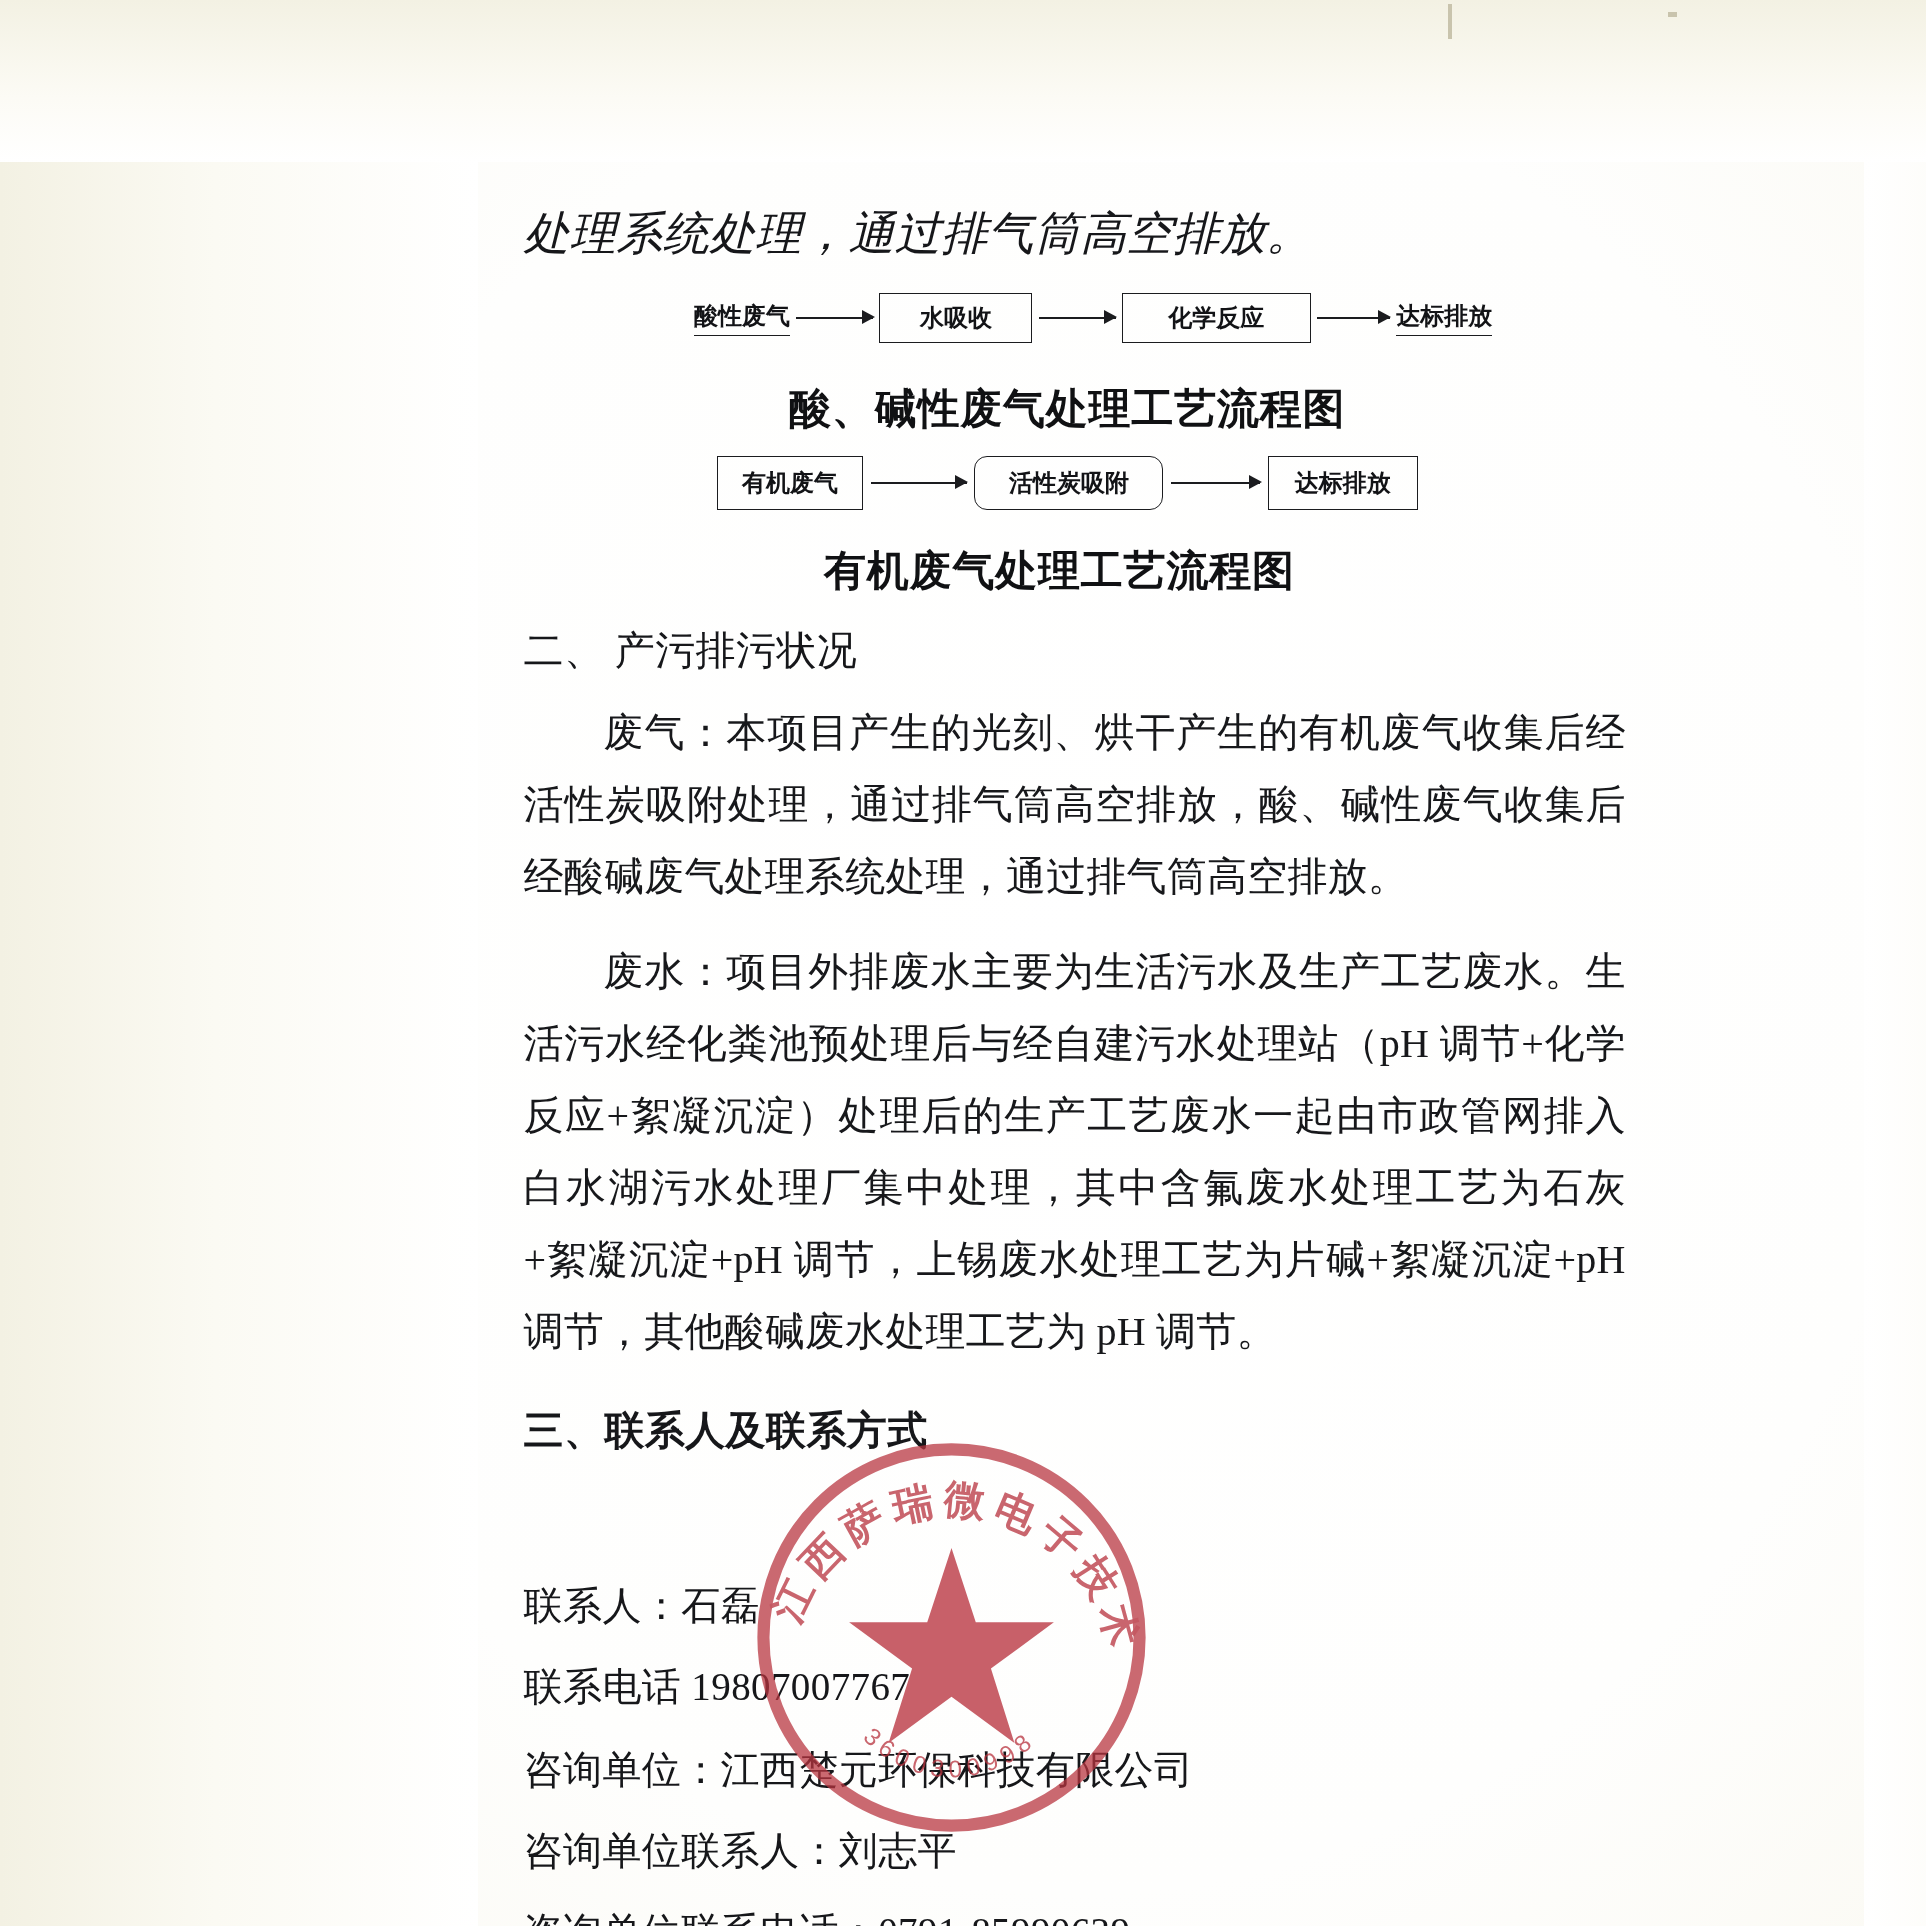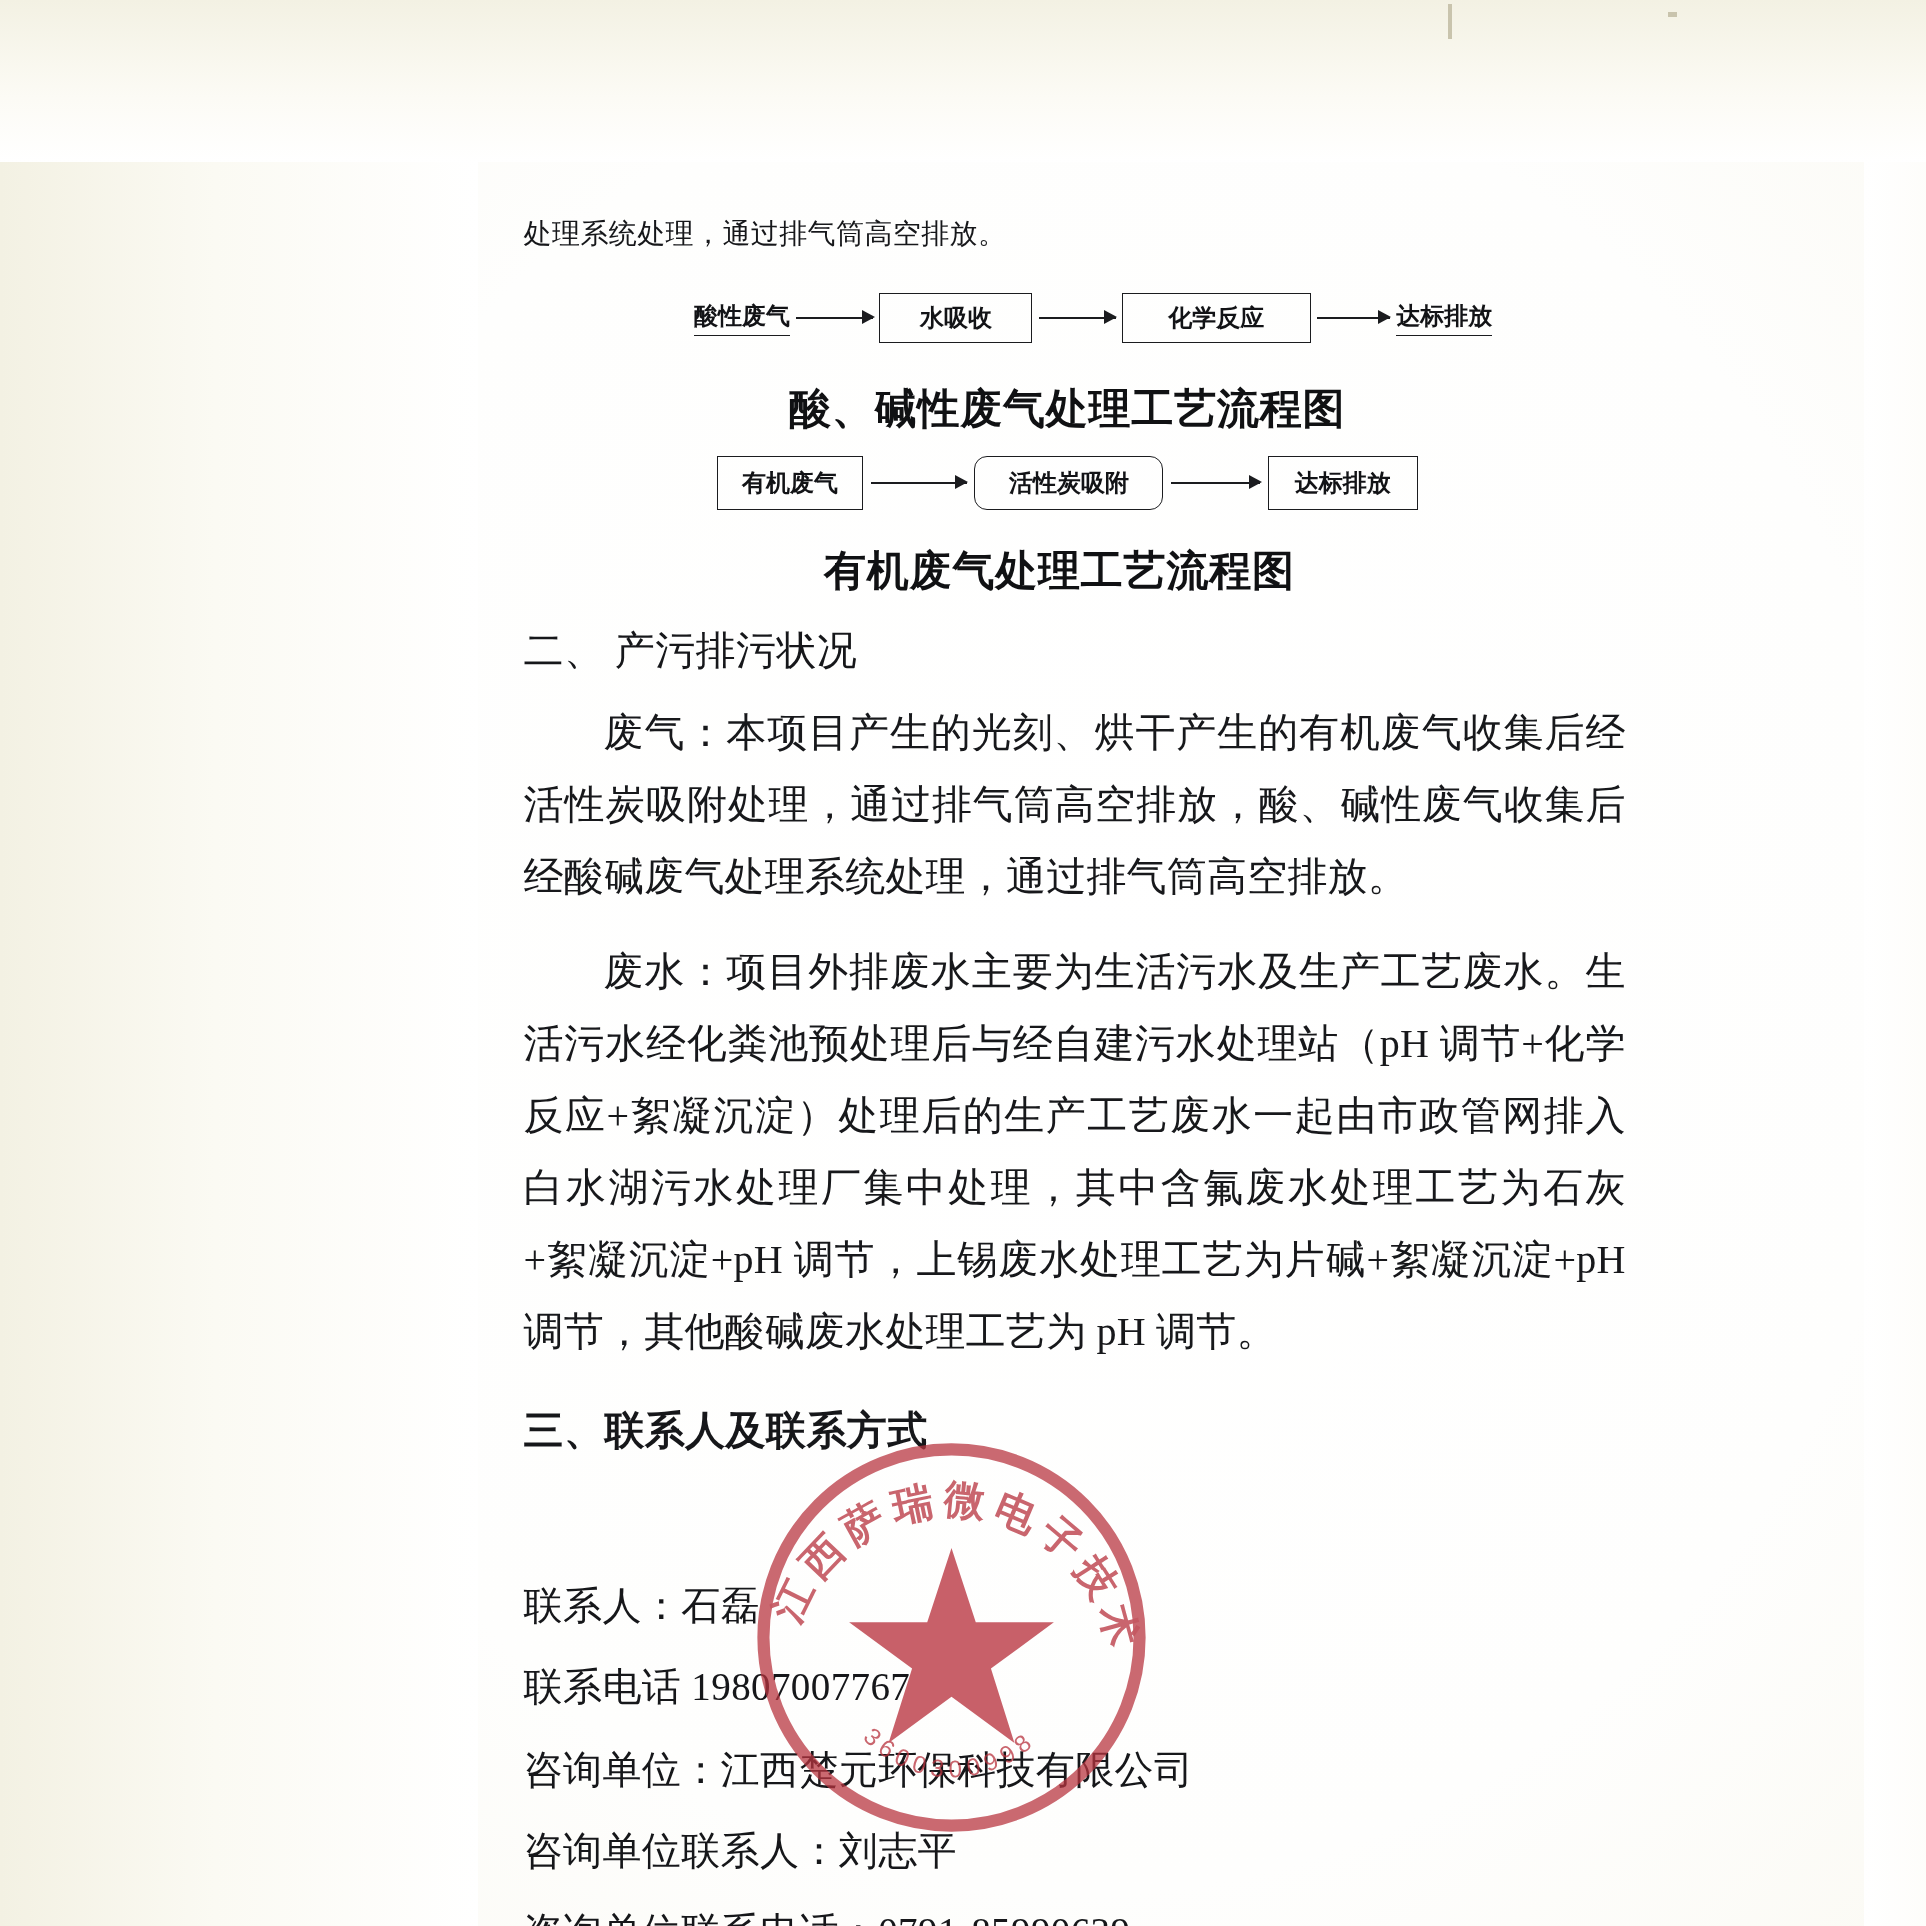--- a/index.html
+++ b/index.html
@@ -47,25 +47,26 @@
     position: absolute;
     left: 512px;
     top: 0;
     width: 1156px;
     height: 2157px;
   }
 
   
   .body-line {
     position: absolute;
-    font-size: 28px;
+    font-size: 46px;
     line-height: 40px;
     color: #16171a;
     white-space: nowrap;
     letter-spacing: 0.4px;
+    font-style: italic;
   }
   .para {
     position: absolute;
     font-size: 40px;
     line-height: 72px;
     color: #17181b;
     width: 1102px;
     text-align: justify;
     letter-spacing: 0.2px;
   }

